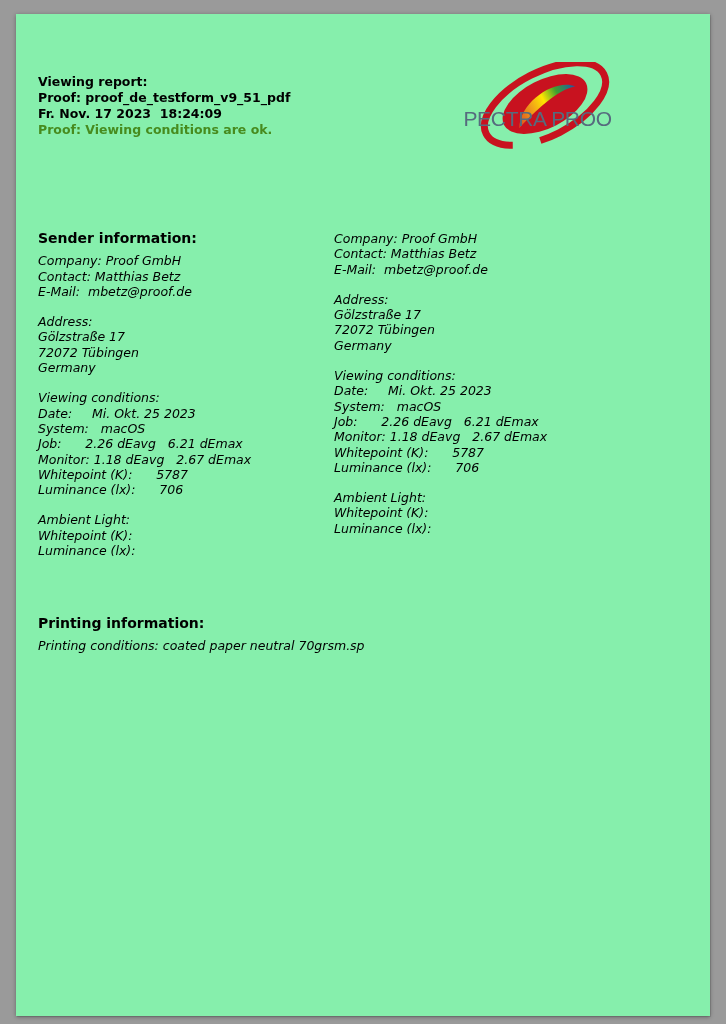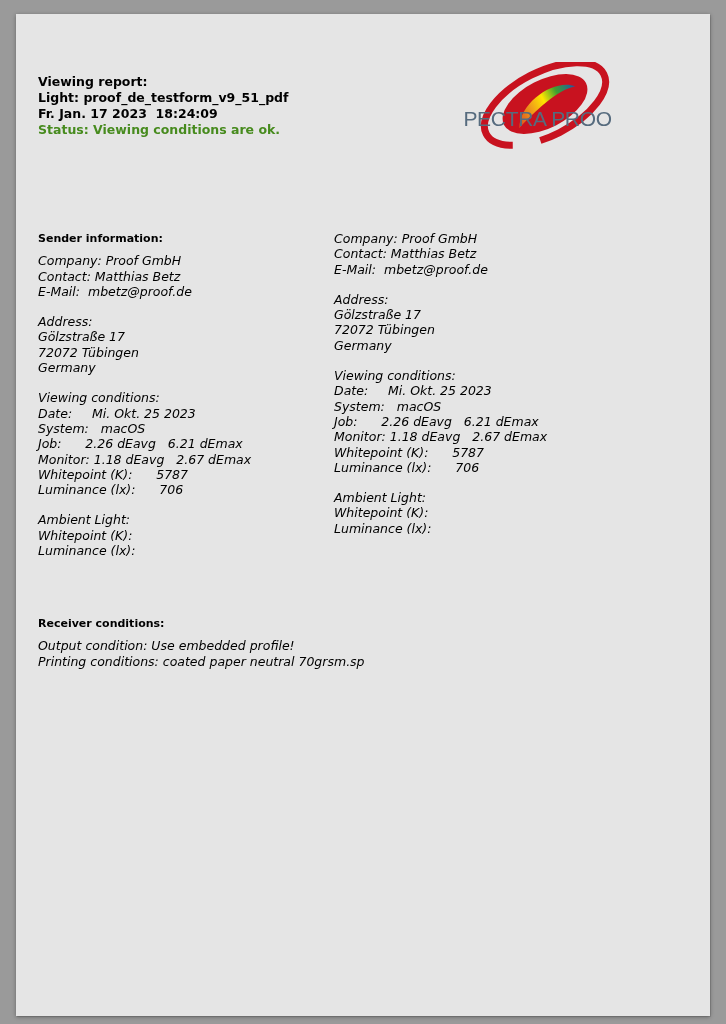--- a/index.html
+++ b/index.html
@@ -7,59 +7,59 @@
     width:726px; height:1024px;
     background:#9a9a9a;
     font-family:"DejaVu Sans", sans-serif;
     position:relative;
     overflow:hidden;
   }
   .paper {
     position:absolute;
     left:16px; top:14px;
     width:694px; height:1002px;
-    background:#e5e5e5;
+    background:#86efac;
     box-shadow:0 1px 4px rgba(0,0,0,0.35), 1px 1px 0 #8b8b8b;
   }
   .line { white-space:pre; }
   .report-header {
     position:absolute; left:22px; top:60px;
     font-size:12.5px; line-height:16px; font-weight:bold; color:#000;
   }
   .report-header .status { color:#478b1e; }
   .logo {
     position:absolute; left:448px; top:48px; width:148px; height:92px;
   }
   .column {
     position:absolute; top:217px; width:292px;
     font-size:12.5px; line-height:15.3px; color:#000;
   }
   .column.sender { left:22px; }
   .column.receiver { left:318px; }
-  .heading { font-weight:bold; margin-bottom:7px; font-size:11px; }
+  .heading { font-weight:bold; margin-bottom:7px; font-size:14px; }
   .block { margin-bottom:15px;font-style:italic; }
   .printing {
     position:absolute; left:22px; top:602px; width:500px;
     font-size:12.5px; line-height:15.3px; color:#000;
   }
   .logo-text {
     font-family:"Liberation Sans", sans-serif;
     letter-spacing:-0.3px;
   }
 </style>
 </head>
 <body>
 
 <div class="paper">
 
   <div class="report-header">
     <div class="line">Viewing report:</div>
-    <div class="line">Light: proof_de_testform_v9_51_pdf</div>
-    <div class="line">Fr. Jan. 17 2023  18:24:09</div>
-    <div class="line status">Status: Viewing conditions are ok.</div>
+    <div class="line">Proof: proof_de_testform_v9_51_pdf</div>
+    <div class="line">Fr. Nov. 17 2023  18:24:09</div>
+    <div class="line status">Proof: Viewing conditions are ok.</div>
   </div>
 
   <div class="logo">
     <svg width="148" height="92" viewBox="0 0 148 92">
       <defs>
         <linearGradient id="rainbow" x1="0" y1="0" x2="1" y2="0">
           <stop offset="0" stop-color="#d94a1e"></stop>
           <stop offset="0.3" stop-color="#f0a019"></stop>
           <stop offset="0.5" stop-color="#ffe600"></stop>
           <stop offset="0.72" stop-color="#3fa12e"></stop>
@@ -126,20 +126,19 @@
         <div class="line">Luminance (lx):      706</div>
       </div>
     <div class="block">
         <div class="line">Ambient Light:</div>
         <div class="line">Whitepoint (K):</div>
         <div class="line">Luminance (lx):</div>
       </div>
   </div>
 
   <div class="printing">
-    <div class="heading">Receiver conditions:</div>
+    <div class="heading">Printing information:</div>
     <div class="block">
-        <div class="line">Output condition: Use embedded profile!</div>
         <div class="line">Printing conditions: coated paper neutral 70grsm.sp</div>
       </div>
   </div>
 
 </div>
 
 </body></html>

